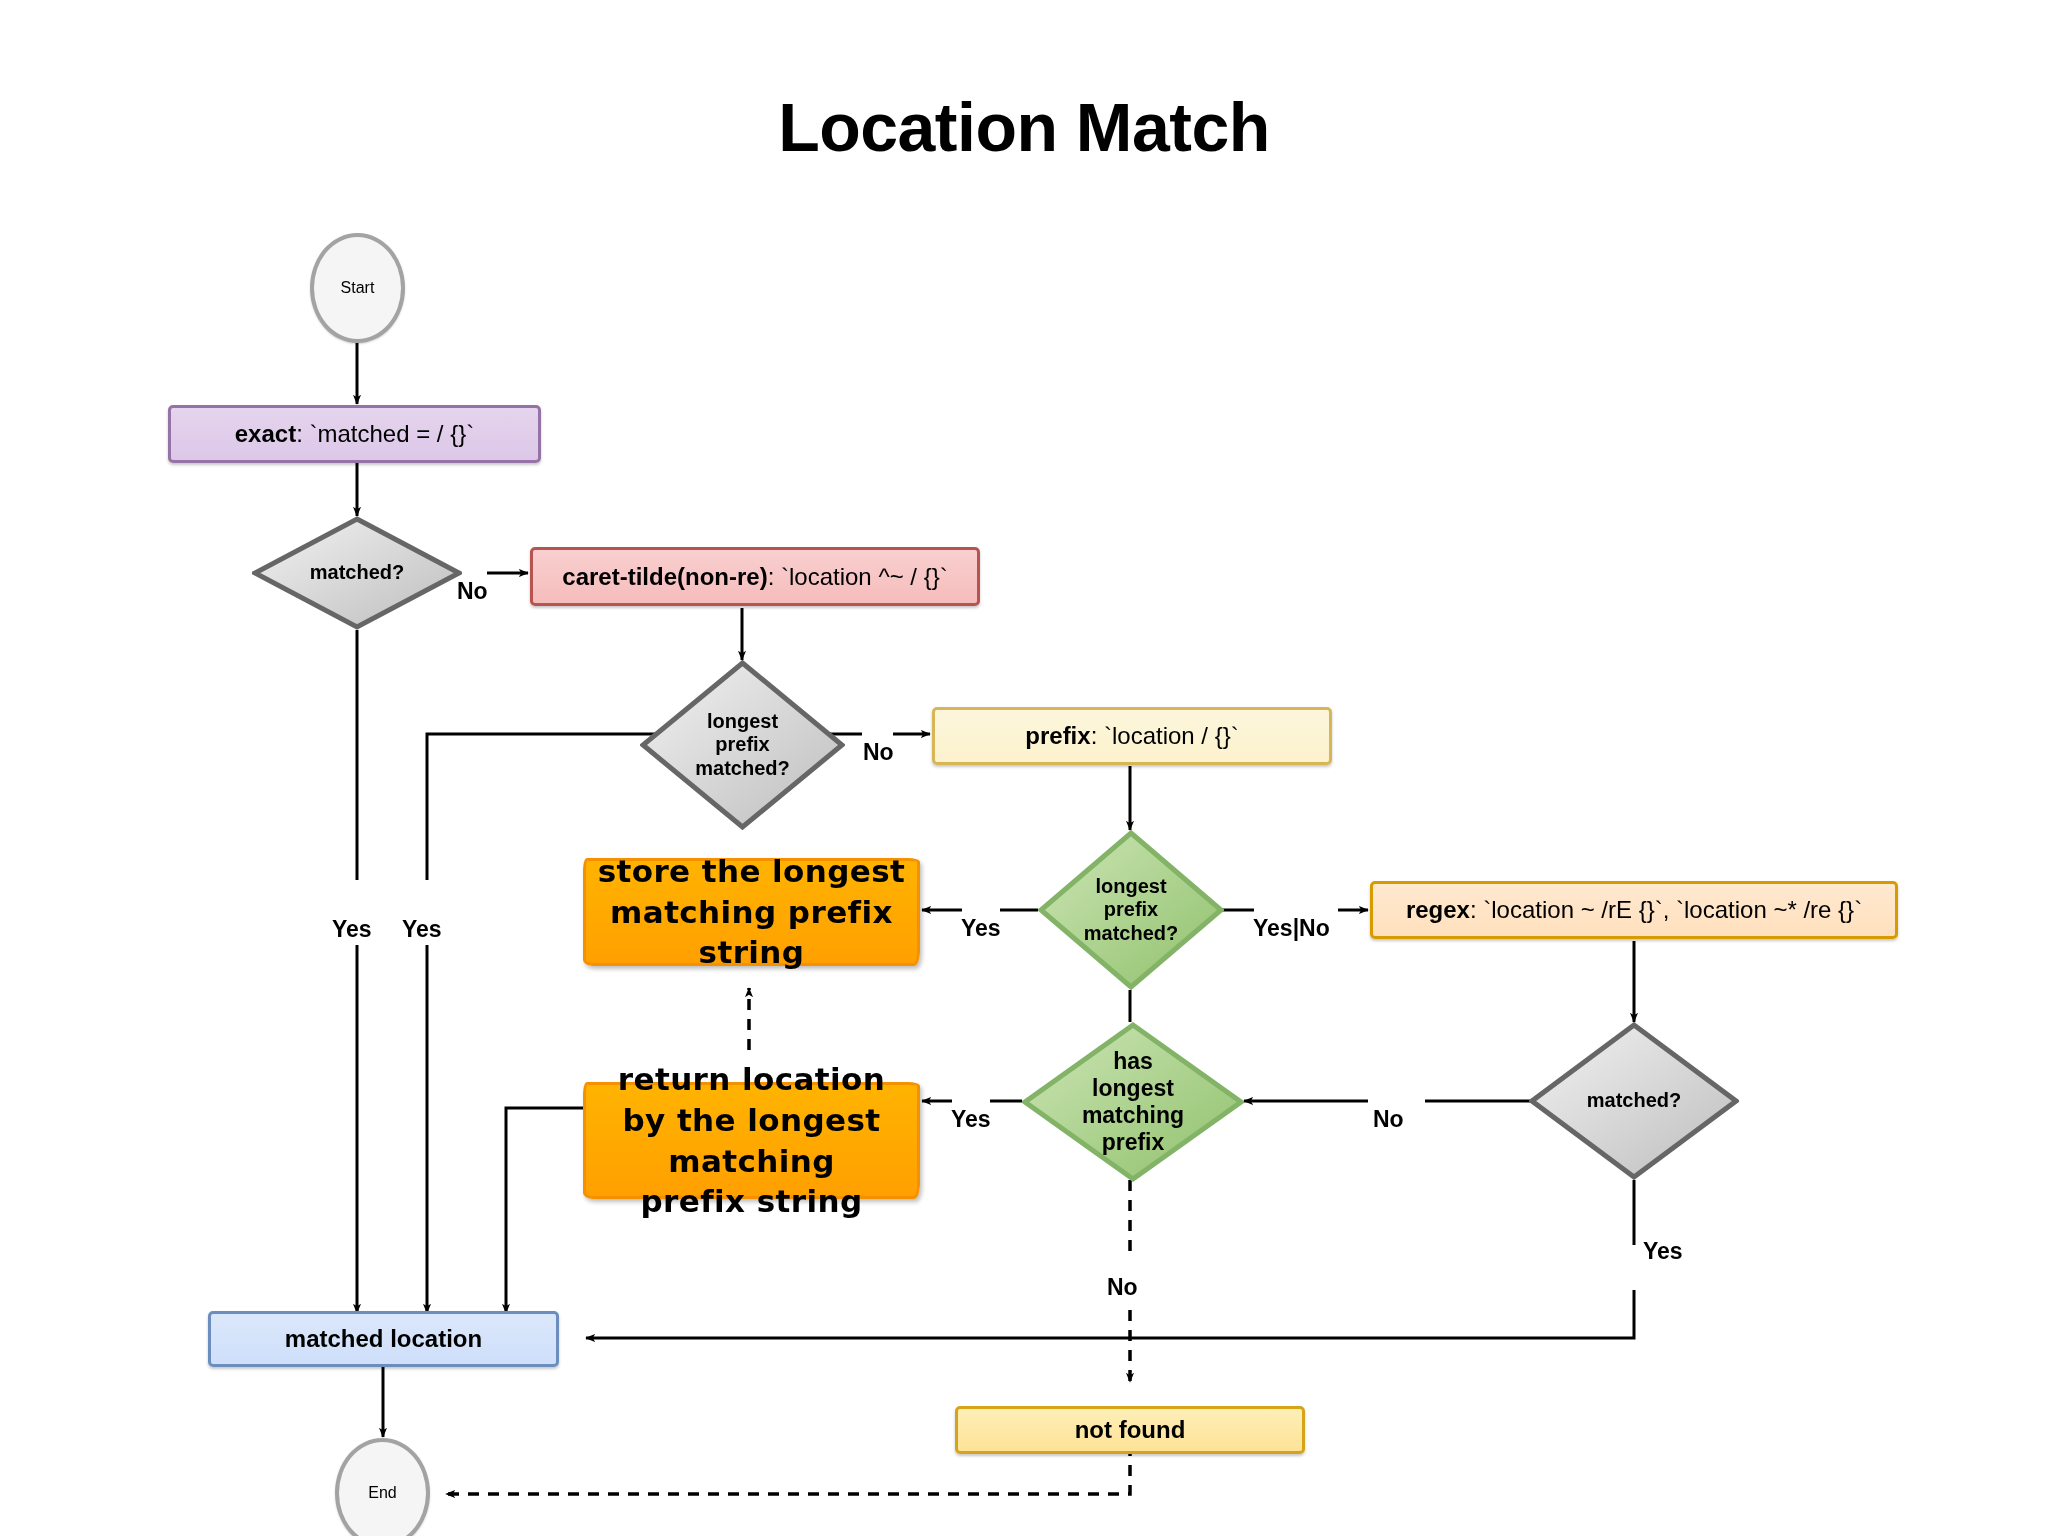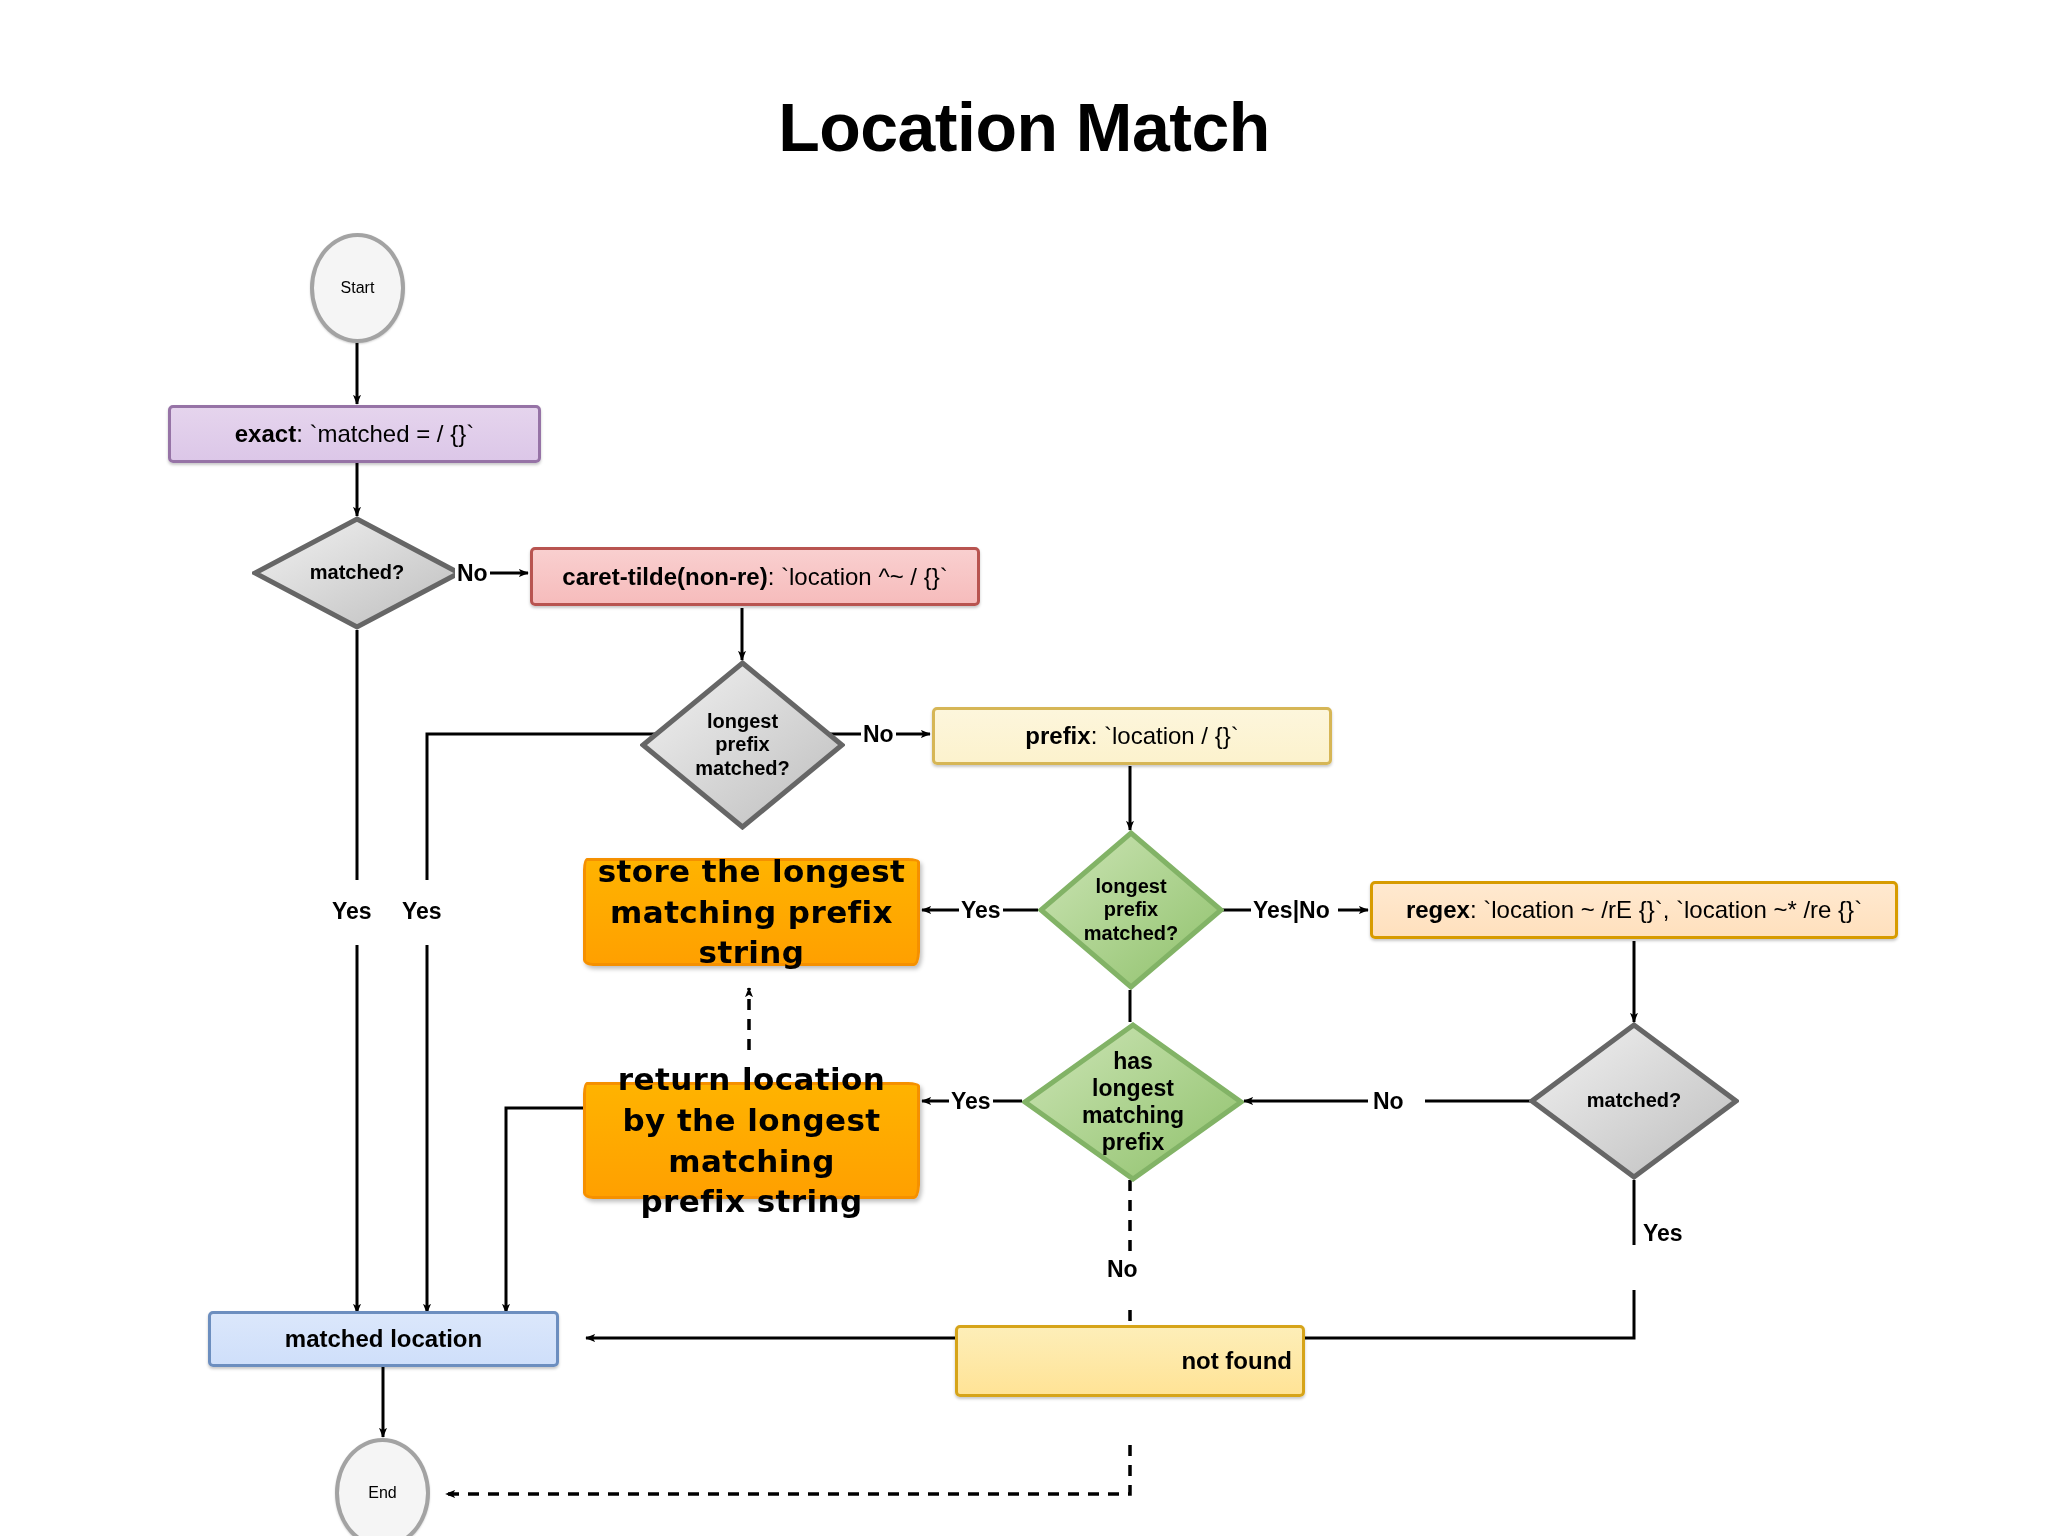--- a/index.html
+++ b/index.html
@@ -125,20 +125,21 @@
 
   .edge-label {
     position: absolute;
     font-size: 23px;
     font-weight: bold;
     color: #000000;
     background: #ffffff;
     padding: 0 2px;
     white-space: nowrap;
     line-height: 1;
+    margin-top: 18px;
   }
 </style>
 </head>
 <body>
 
 <div id="canvas">
 
   <div id="title">Location Match</div>
 
   <svg id="edges" viewBox="0 0 2048 1536">
@@ -308,21 +309,21 @@
         </defs>
       <polygon points="105,3 207,79 105,155 3,79" fill="url(#gg5)" stroke="#666666" stroke-width="5"></polygon>
     </svg>
     <div class="dtext">matched?</div>
   </div>
 
   <div class="node rect rect-matchedloc" style="left:208px; top:1311px; width:351px; height:56px;">
     <span>matched location</span>
   </div>
 
-  <div class="node rect rect-notfound" style="left:955px; top:1325px; width:350px; height:72px;justify-content:flex-end;">
+  <div class="node rect rect-notfound" style="left:955px; top:1406px; width:350px; height:48px;">
     <span>not found</span>
   </div>
 
   <div class="node terminal" style="left:335px; top:1438px; width:95px; height:110px;">
     <span>End</span>
   </div>
 
   <div class="edge-label" style="left:455px; top:562px;">No</div>
   <div class="edge-label" style="left:330px; top:900px;">Yes</div>
   <div class="edge-label" style="left:861px; top:723px;">No</div>

